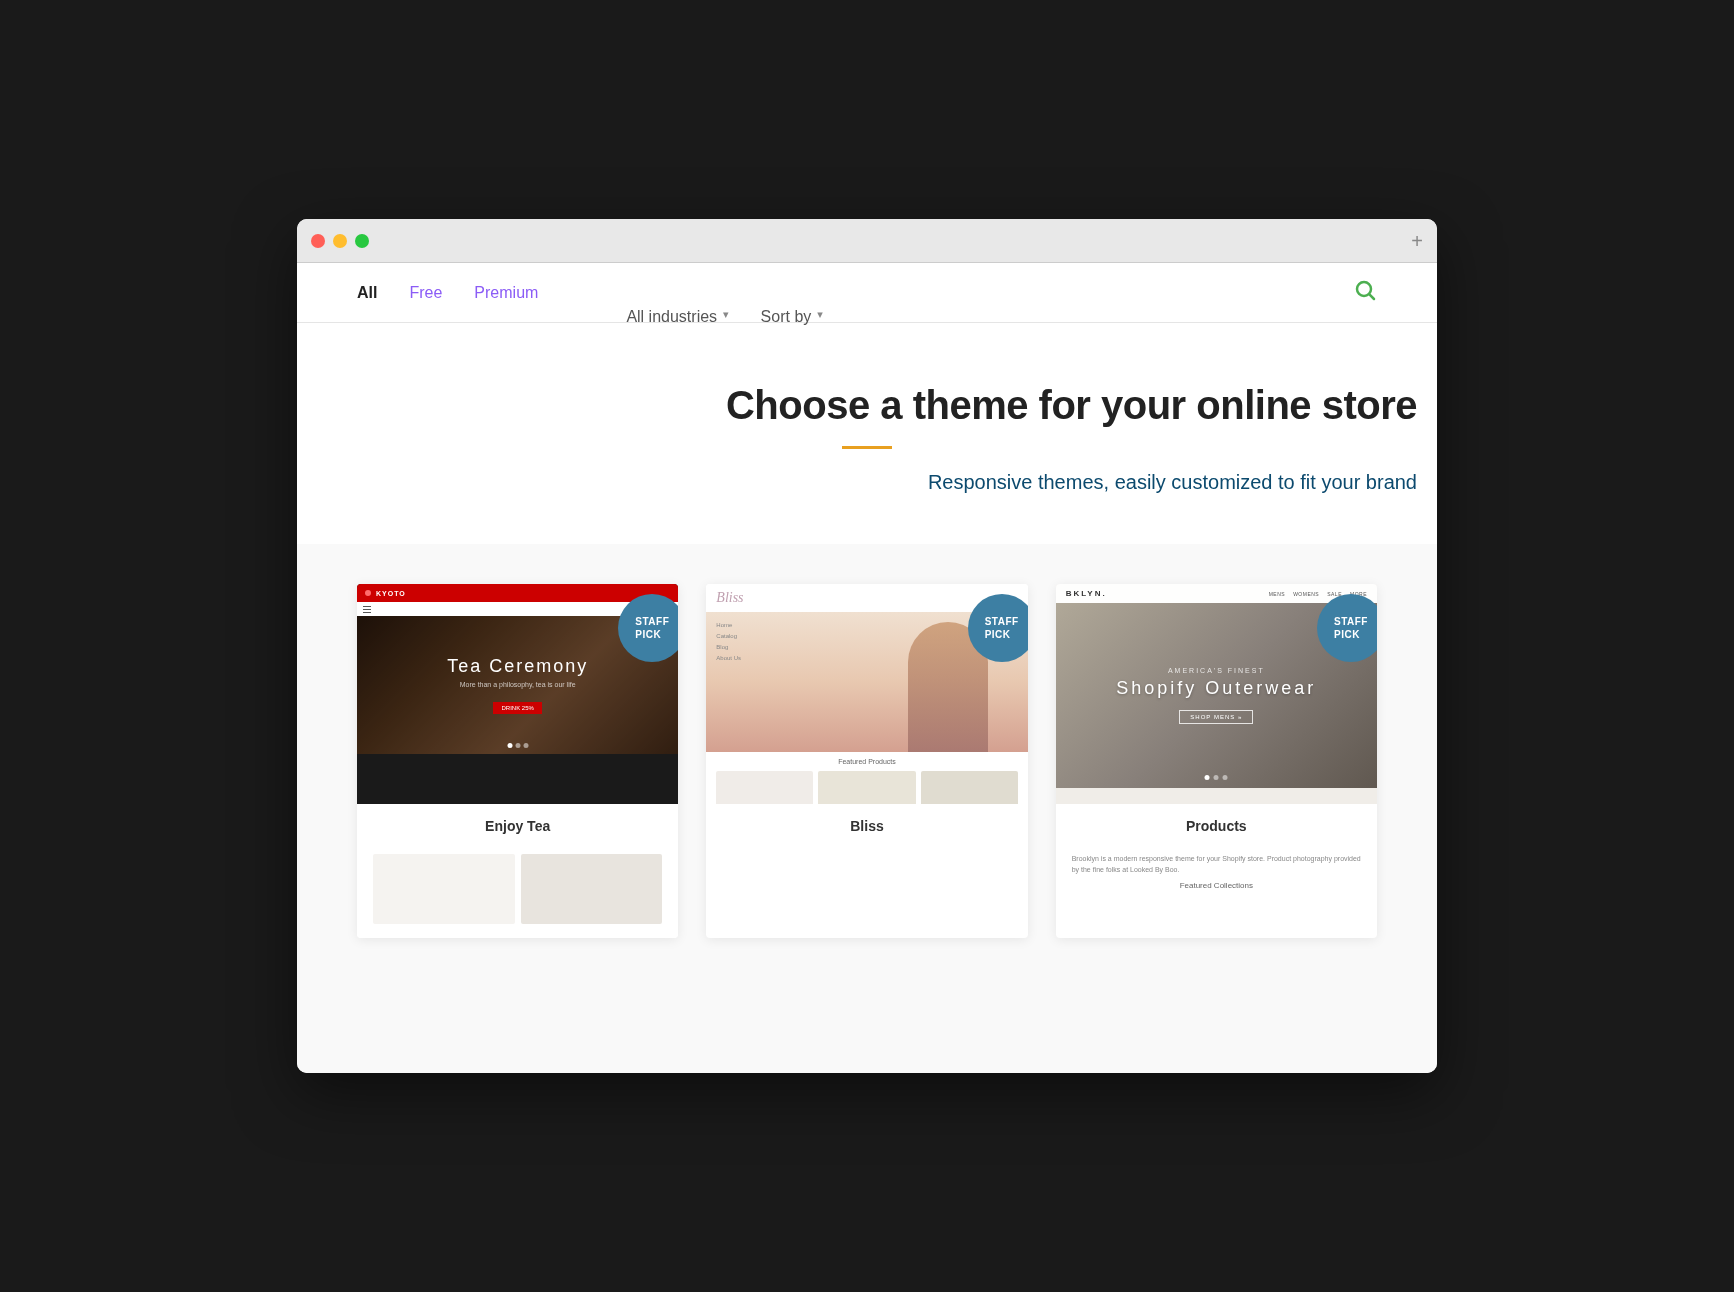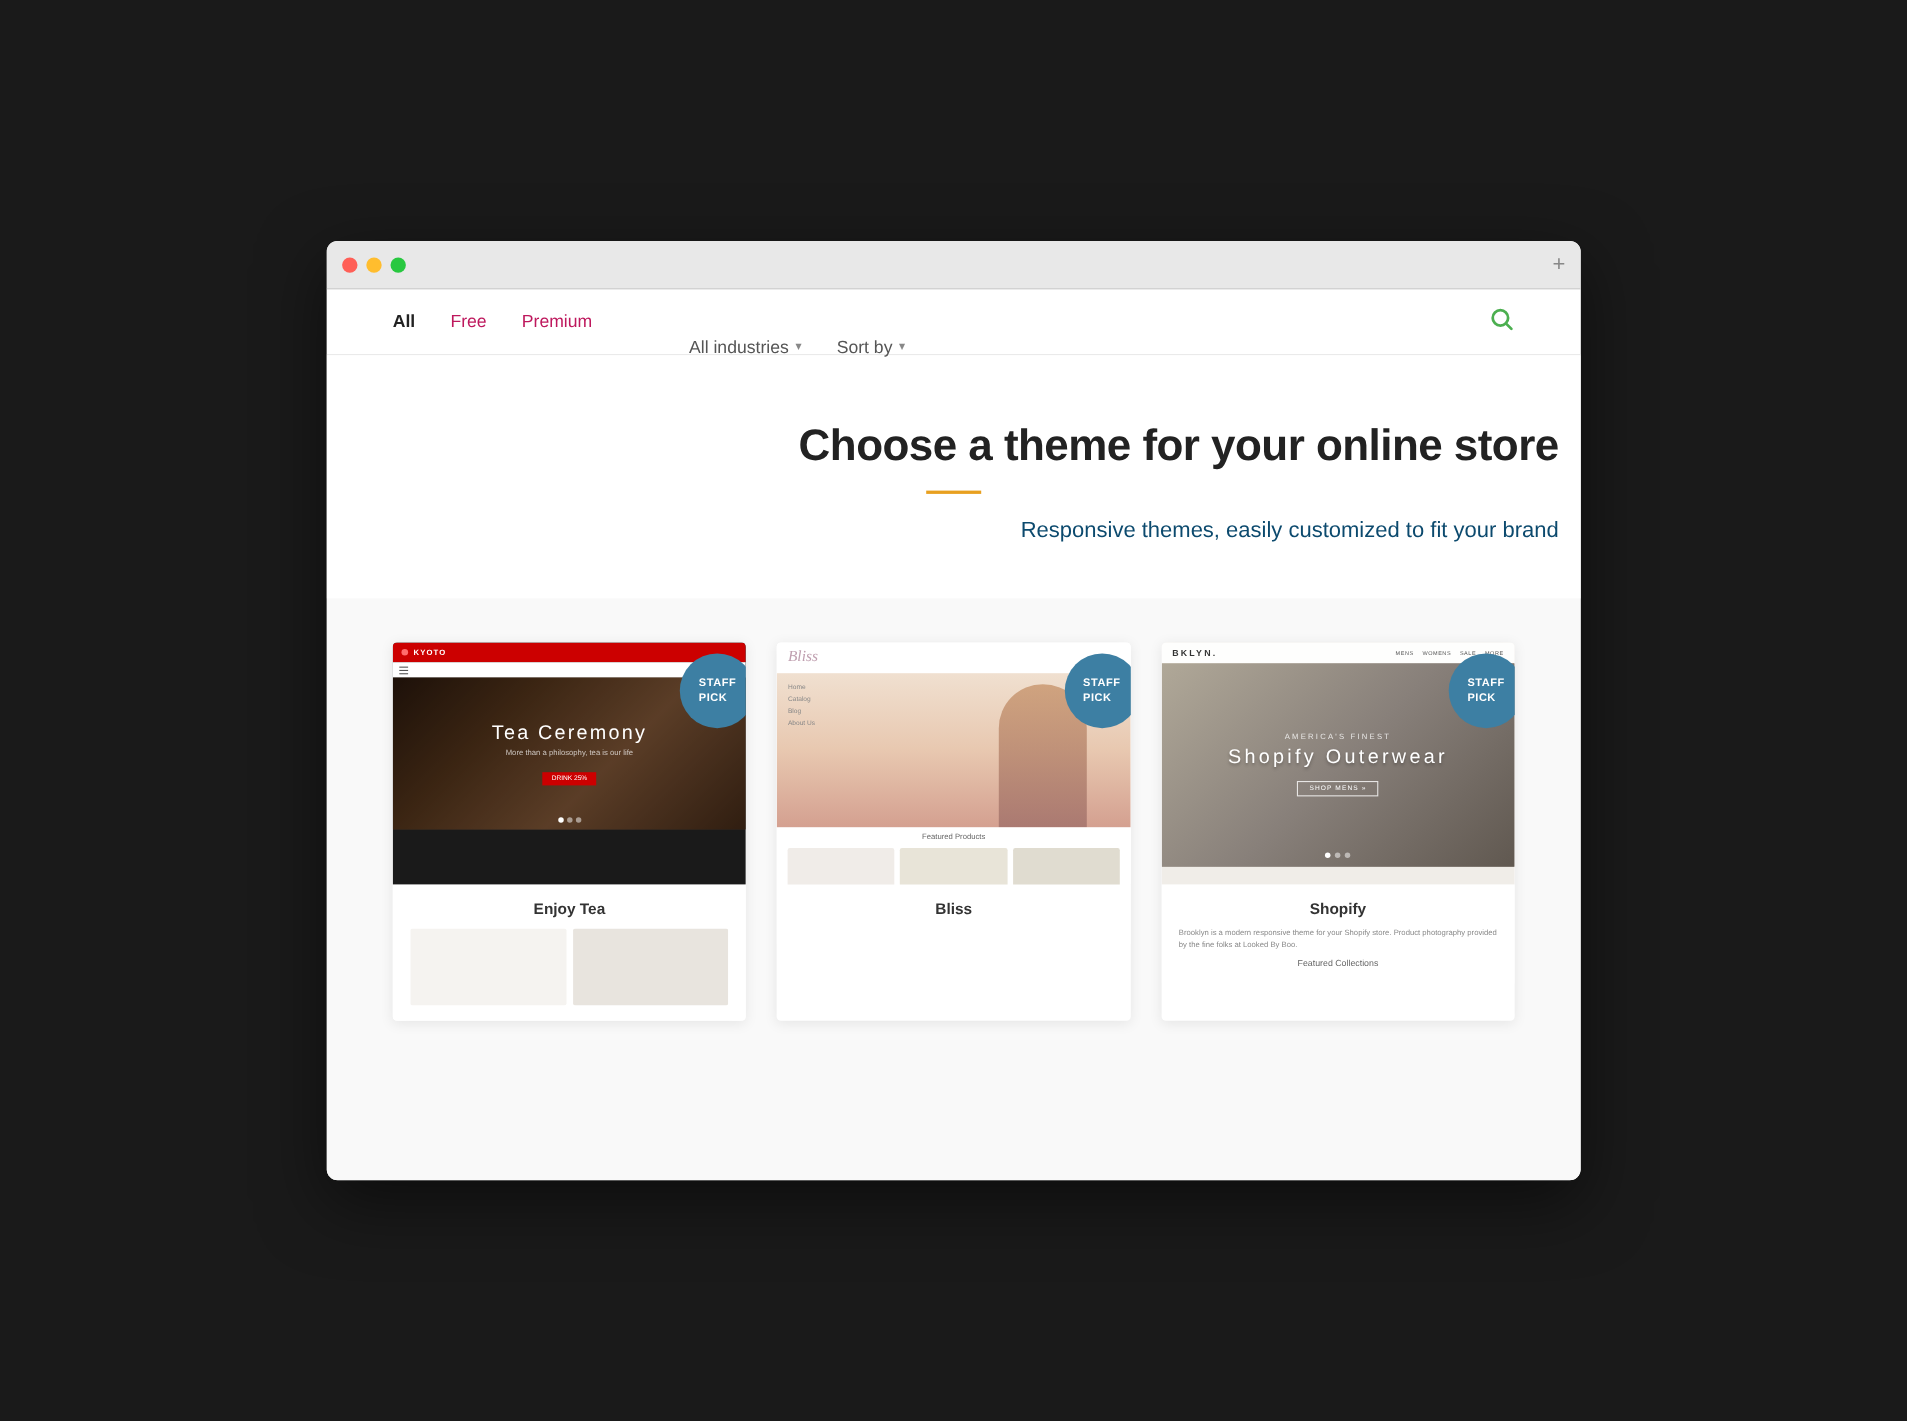--- a/index.html
+++ b/index.html
@@ -62,21 +62,21 @@
       border-bottom: 1px solid #e5e5e5;
       padding: 0 60px;
       display: flex;
       align-items: center;
       height: 60px;
       gap: 32px;
     }
 
     .nav-item {
       font-size: 16px;
-      color: #be185d;
+      color: #8b5cf6;
       cursor: pointer;
       text-decoration: none;
       padding: 4px 0;
     }
 
     .nav-item.active {
       font-weight: 700;
       color: #222;
     }
 
@@ -435,21 +435,21 @@
     .theme-info {
       padding: 14px 16px;
       background: #fff;
     }
 
     .theme-name {
       font-size: 14px;
       font-weight: 700;
       color: #333;
       text-align: center;
-      margin-bottom: 10px;
+      margin-bottom: 20px;
     }
 
     .theme-more-preview {
       display: flex;
       gap: 6px;
       height: 70px;
       overflow: hidden;
     }
 
     .theme-sub-img {
@@ -648,21 +648,21 @@
               <div class="brooklyn-cta">SHOP MENS »</div>
             </div>
             <div class="brooklyn-dots">
               <div class="brooklyn-dot active"></div>
               <div class="brooklyn-dot"></div>
               <div class="brooklyn-dot"></div>
             </div>
           </div>
         </div>
         <div class="theme-info">
-          <div class="theme-name">Shopify</div>
+          <div class="theme-name">Products</div>
           <div class="brooklyn-description">Brooklyn is a modern responsive theme for your Shopify store. Product photography provided by the fine folks at Looked By Boo.</div>
           <div class="brooklyn-featured">Featured Collections</div>
         </div>
       </div>
 
     </div>
   </div>
 
 </div>
 

